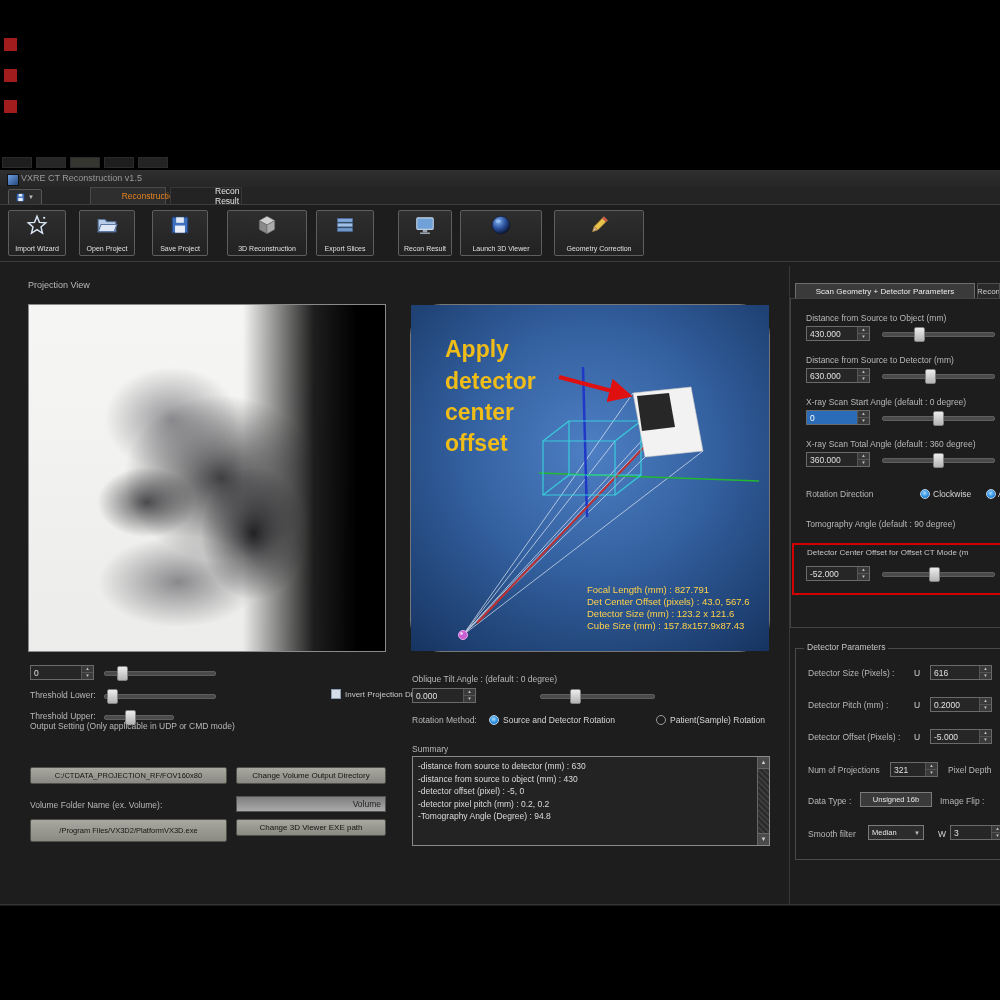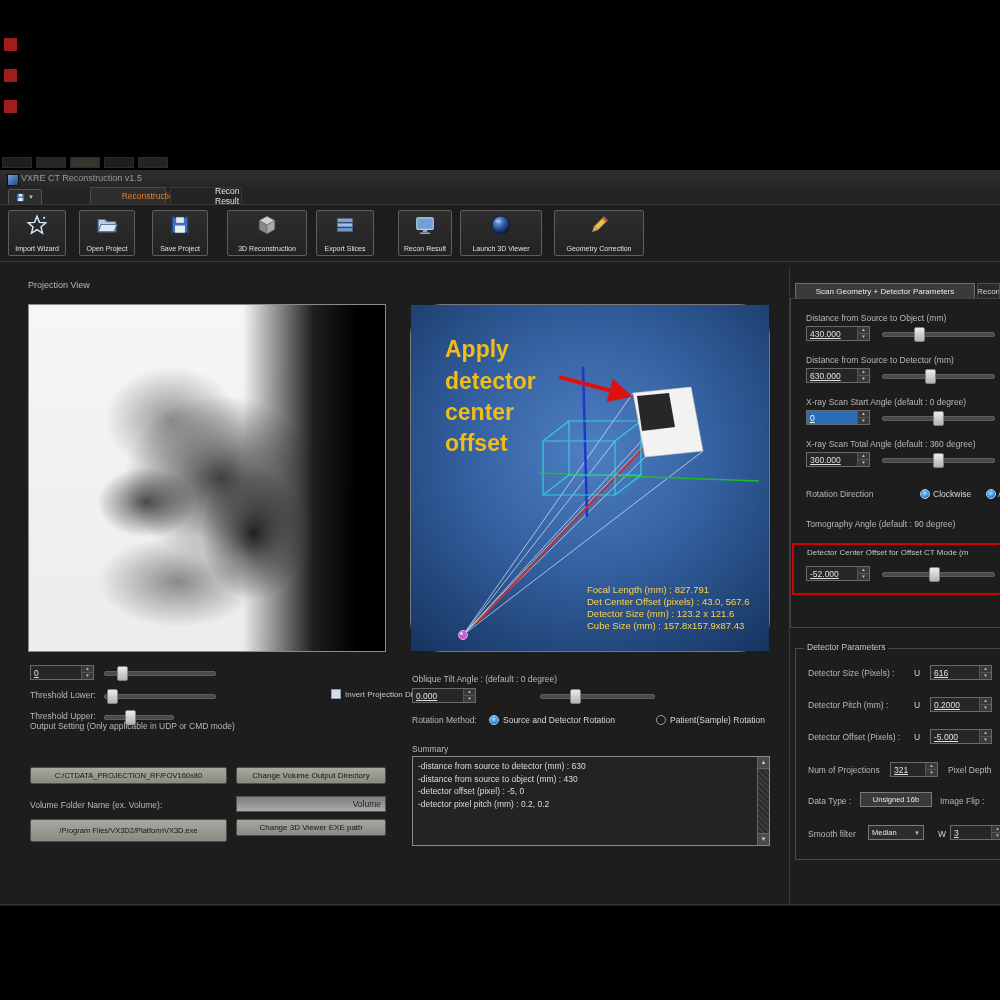--- a/index.html
+++ b/index.html
@@ -29,21 +29,21 @@
     background:
       radial-gradient(ellipse 70px 50px at 33% 57%, rgba(30,30,34,.75), rgba(30,30,34,0) 70%),
       radial-gradient(ellipse 95px 75px at 40% 33%, rgba(70,70,78,.55), rgba(70,70,78,0) 70%),
       radial-gradient(ellipse 135px 115px at 54% 50%, rgba(24,24,28,.82), rgba(24,24,28,0) 72%),
       radial-gradient(ellipse 75px 95px at 63% 66%, rgba(12,12,16,.88), rgba(12,12,16,0) 70%),
       radial-gradient(ellipse 115px 65px at 42% 80%, rgba(55,55,62,.55), rgba(0,0,0,0) 70%),
       linear-gradient(to right, rgba(255,255,255,0) 60%, rgba(0,0,0,.88) 80%, #000 92%),
       linear-gradient(#f6f6f4,#ececea);}
   
   .stepper{position:absolute;height:15px;display:flex;background:#262626;border:1px solid #6a6a6a;box-sizing:border-box;}
-  .stepper .val{flex:1;font-size:8.5px;color:#e0e0e0;padding:2px 3px 0;white-space:nowrap;overflow:hidden;text-decoration:underline;}
+  .stepper .val{flex:1;font-size:8.5px;color:#e0e0e0;padding:2px 3px 0;white-space:nowrap;overflow:hidden;}
   .stepper .val.selblue{background:#2a6cb8;color:#fff;}
   .stepper .arrows{width:11px;border-left:1px solid #555;display:flex;flex-direction:column;}
   .stepper .arrows i{flex:1;font-style:normal;font-size:4.5px;line-height:6px;color:#c0c0c0;text-align:center;background:#3a3a3a;}
   .stepper .arrows i.up{border-bottom:1px solid #555;}
   
   .slider{position:absolute;height:13px;}
   .slider .track{position:absolute;left:0;right:0;top:5px;height:3px;background:#4a4a4a;border:1px solid #5e5e5e;border-radius:2px;}
   .slider .thumb{position:absolute;top:0;width:9px;height:13px;background:linear-gradient(#ececec,#b4b4b4);border:1px solid #828282;border-radius:2px;}
   
   .radio{position:absolute;width:10px;height:10px;border-radius:50%;border:1px solid #9a9a9a;background:#1d1d1d;box-sizing:border-box;}
@@ -292,20 +292,21 @@
   <div class="lbl" style="left:503px;top:715px;color:#d6d6d6;">Source and Detector Rotation</div>
   <div class="radio" style="left:656px;top:715px;"></div>
   <div class="lbl" style="left:670px;top:715px;color:#d6d6d6;">Patient(Sample) Rotation</div>
 
   <div class="lbl" style="left:412px;top:744px;">Summary</div>
   <div class="sumbox" style="left:412px;top:756px;width:358px;height:90px;padding:3px 14px 3px 1px;">
     <div class="sumline">-distance from source to detector (mm) : 630</div>
     <div class="sumline">-distance from source to object (mm) : 430</div>
     <div class="sumline">-detector offset (pixel) : -5, 0</div>
     <div class="sumline">-detector pixel pitch (mm) : 0.2, 0.2</div>
+    <div class="sumline">-Tomography Angle (Degree) : 94.8</div>
     <div class="scroll">
       <div class="sa" style="top:0;">▲</div>
       <div class="sa bot">▼</div>
     </div>
   </div>
 
   <div class="vline" style="left:789px;top:266px;height:639px;"></div>
   <div class="rtab sel" style="left:795px;width:180px;">Scan Geometry + Detector Parameters</div>
   <div class="rtab uns" style="left:977px;width:23px;">Recon</div>
   <div class="groupbox" style="left:790px;top:298px;width:218px;height:330px;border-color:#424242;"></div>

